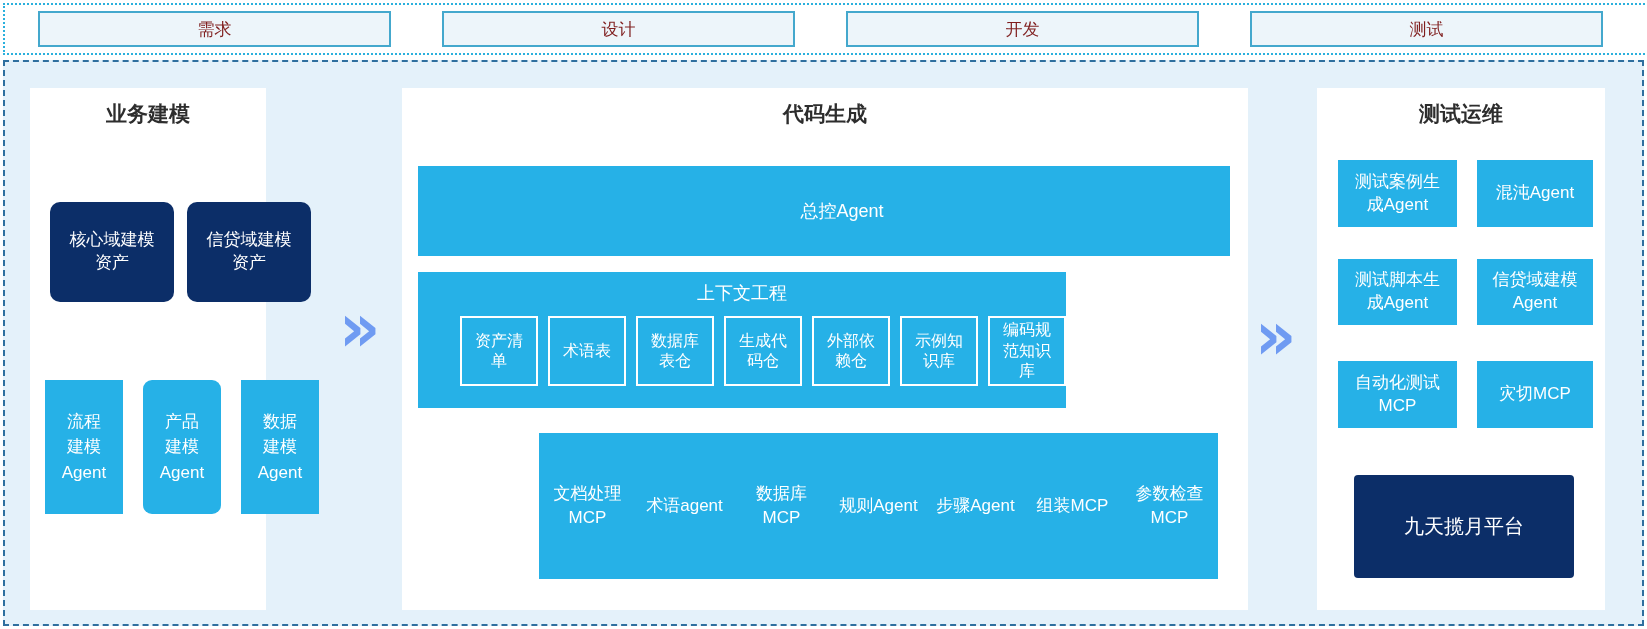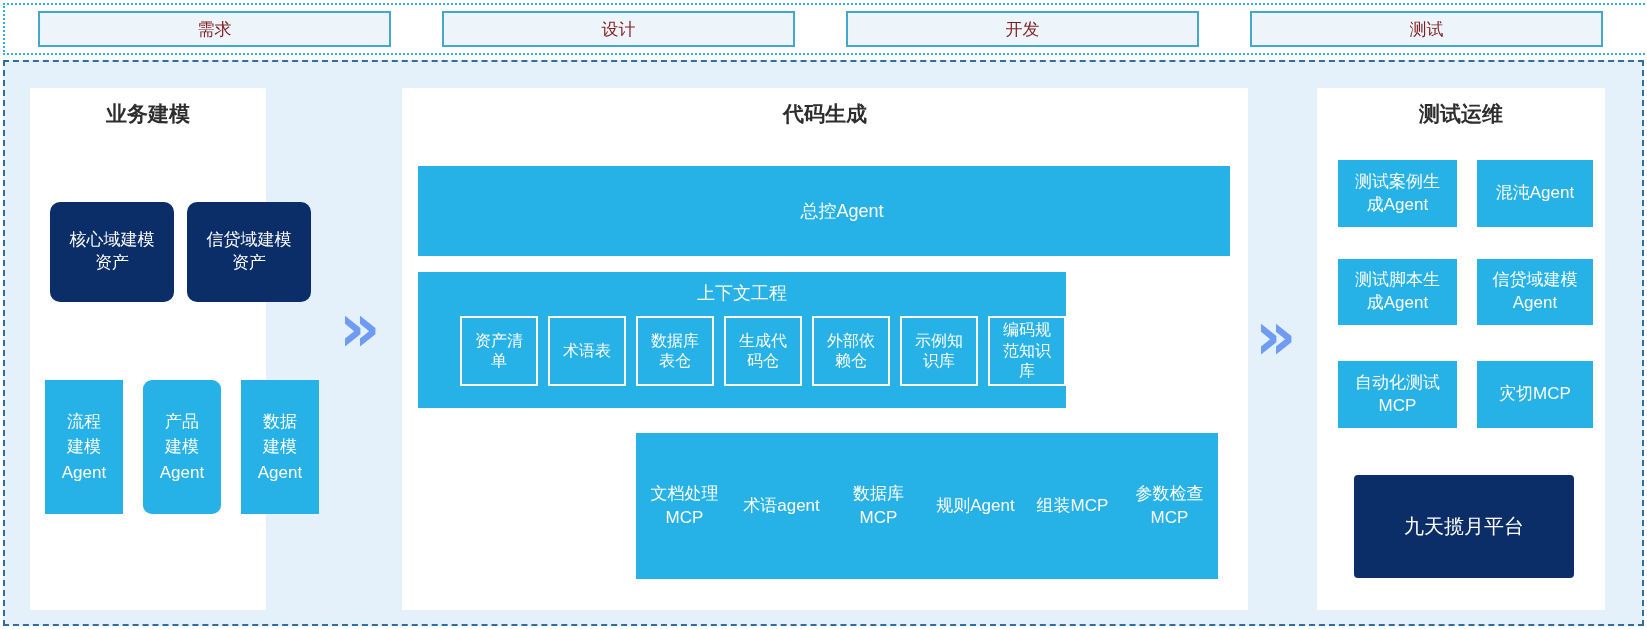--- a/index.html
+++ b/index.html
@@ -122,20 +122,21 @@
 库</div>
       </div>
     </div>
     <div class="tools-row">
       <div class="box cyan tool-box">文档处理
 MCP</div>
       <div class="box cyan tool-box">术语agent</div>
       <div class="box cyan tool-box">数据库
 MCP</div>
       <div class="box cyan tool-box">规则Agent</div>
+      <div class="box cyan tool-box">步骤Agent</div>
       <div class="box cyan tool-box">组装MCP</div>
       <div class="box cyan tool-box">参数检查
 MCP</div>
     </div>
   </div>
 
   <div class="flow-arrow arrow-2">»</div>
 
   <div class="col col-right">
     <div class="col-title">测试运维</div>

